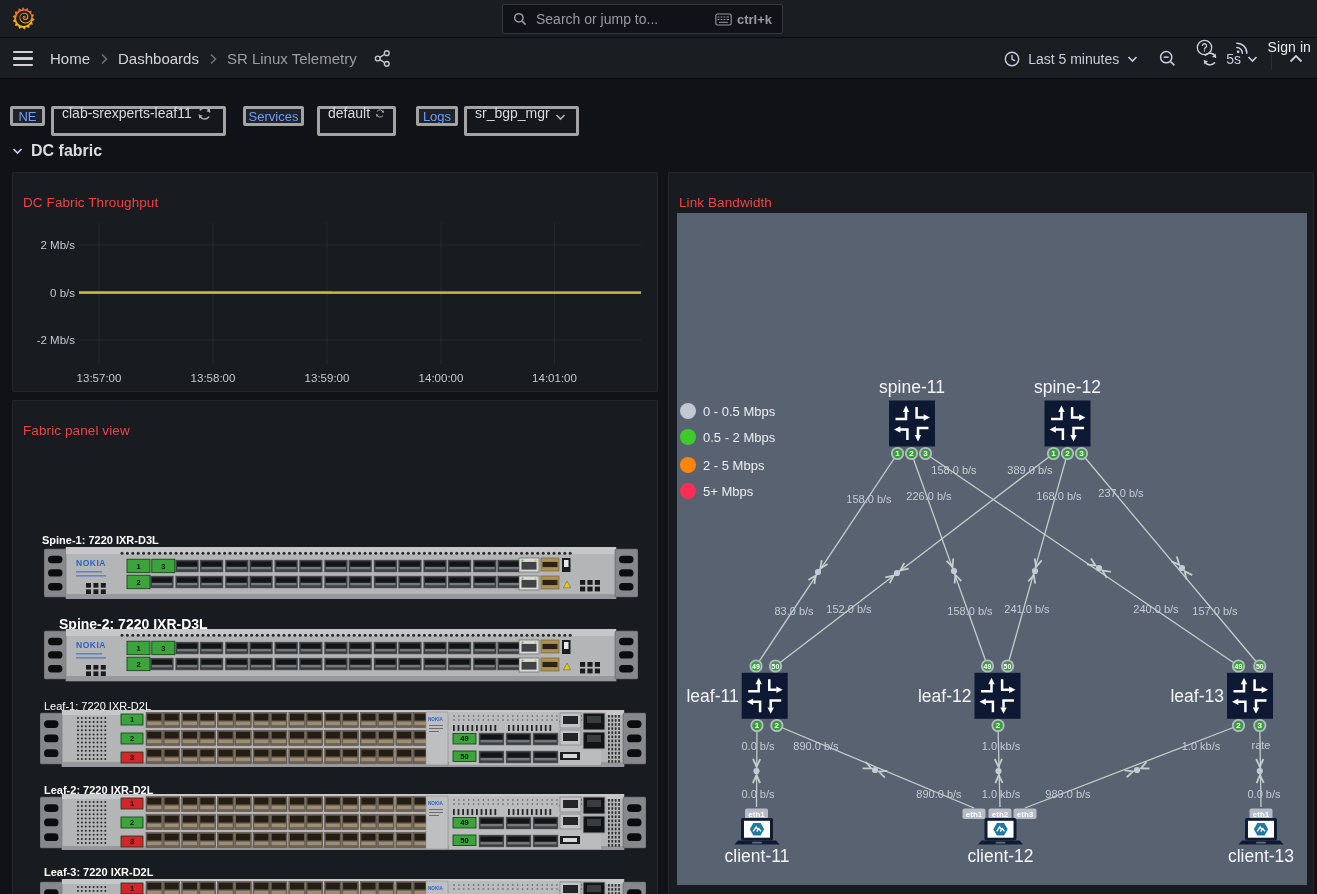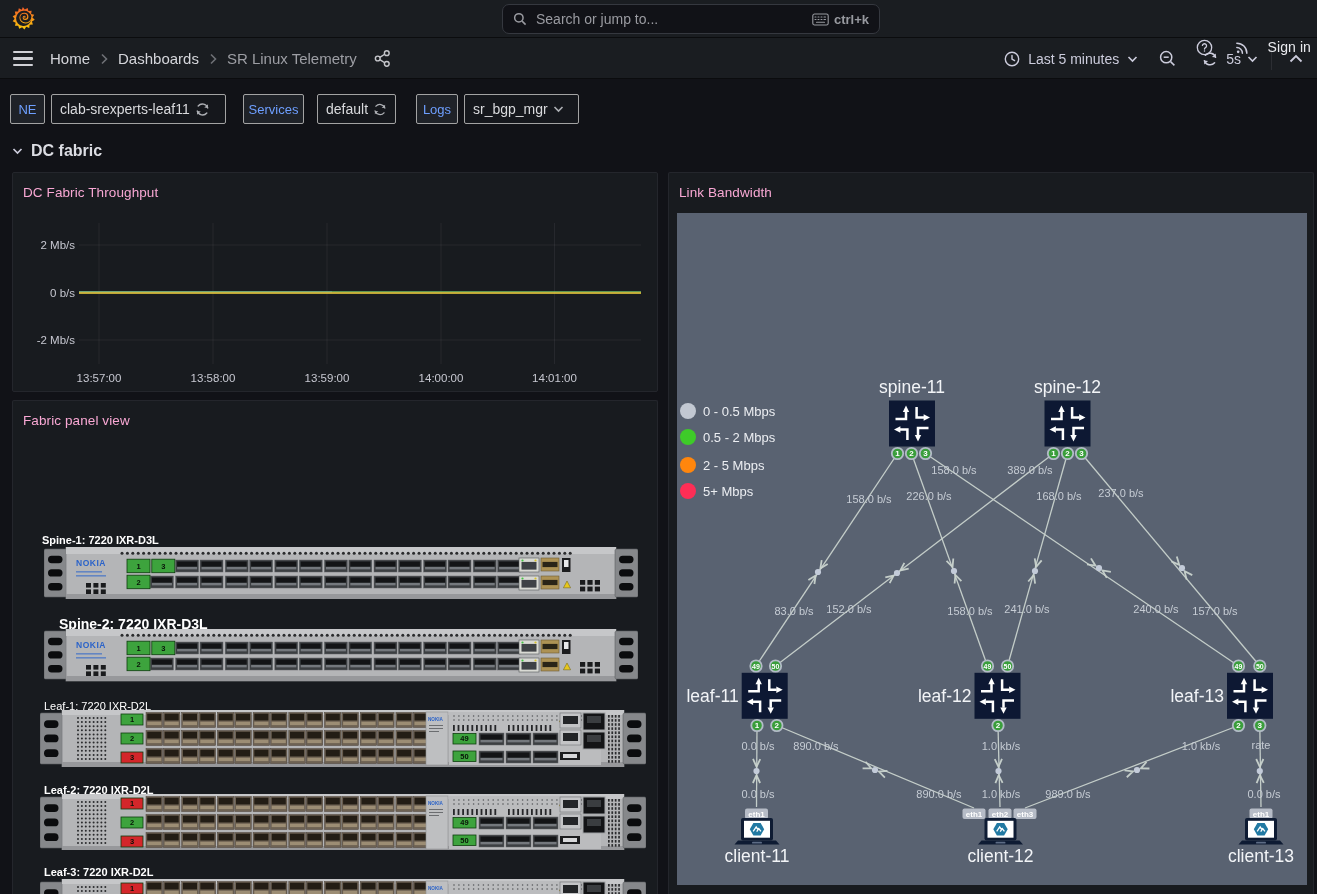--- a/index.html
+++ b/index.html
@@ -1,22 +1,22 @@
 <!DOCTYPE html>
 <html><head>
 <meta charset="utf-8">
 <style>
   * { margin:0; padding:0; box-sizing:border-box; }
   html,body { width:1317px; height:894px; overflow:hidden; background:#111217;
     font-family:"Liberation Sans", sans-serif; }
   .topbar { position:absolute; left:0; top:0; width:1317px; height:38px;
     background:#1a1d21; border-bottom:1px solid #0b0c0e; z-index:30; }
   .grafana-logo { position:absolute; left:11px; top:6px; width:25px; height:25px; }
-  .searchbox { position:absolute; left:502px; top:4px; width:378px; height:30px;
-    background:#111217; border:1px solid #35383f; border-radius:7px;
+  .searchbox { position:absolute; left:502px; top:4px; width:281px; height:30px;
+    background:#111217; border:1px solid #35383f; border-radius:2px;
     display:flex; align-items:center; padding:0 10px; color:#9a9ba1; }
   .searchbox .ph { font-size:14px; margin-left:9px; flex:1; }
   .searchbox .kbd-wrap { display:flex; align-items:center; gap:5px; color:#989aa0; }
   .searchbox .kbd-label { font-size:13px; font-weight:600; }
   .top-right { position:absolute; right:6px; top:0; height:38px; display:flex;
     align-items:center; gap:12px;margin-top:28px; }
   .signin { color:#e9eaee; font-size:14px; font-weight:500; letter-spacing:.1px; }
   .iconbtn { display:flex; align-items:center; justify-content:center; width:26px; height:26px; }
 
   .navbar { position:absolute; left:0; top:38px; width:1317px; height:41px;
@@ -32,34 +32,34 @@
   .nav-right { position:absolute; right:8px; top:0; height:41px; display:flex;
     align-items:center; color:#ccccdc; }
   .nav-right .timelabel { font-size:14px; font-weight:500; margin:0 8px 0 8px; }
   .nav-right .interval { font-size:14px; font-weight:500; margin:0 6px 0 8px; }
   .nav-right .grp { display:flex; align-items:center; }
   .nav-divider { width:1px; height:22px; background:#2c2e33; margin:0 11px 0 13px; }
 
   .canvas { position:absolute; left:0; top:79px; width:1317px; height:815px; background:#111217; }
 
   .varrow { position:absolute; left:0; top:15px; height:30px; }
-  .varchip { position:absolute; top:0; height:30px; border:1px solid #a3a3a3;
+  .varchip { position:absolute; top:12px; height:20px; border:3px solid #a3a3a3;
     border-radius:2px; display:flex; align-items:center; justify-content:center; }
   .varchip.lbl { background:#1f2228; color:#6e9fff; font-size:13px; font-weight:500; }
   .varchip.val { background:#15171c; color:#d9dadd; font-size:14px; justify-content:flex-start;
-    padding:12px 8px; }
+    padding:12px 8px;align-items:flex-end; }
   .varchip.val .vtext { white-space:nowrap; }
   .varchip.val svg { margin-left:5px; }
 
   .sectionrow { position:absolute; left:12px; top:61px; height:22px; display:flex; align-items:center; }
   .sectionrow .sec-title { color:#dcdde3; font-size:16px; font-weight:600; margin-left:8px; }
 
   .panel { position:absolute; background:#181b1f; border:1px solid #24262c; border-radius:2px; }
-  .panel .ptitle { position:absolute; left:10px; top:12px; font-size:13.5px; font-weight:500;
-    color:#f9a8d4; letter-spacing:.1px; }
+  .panel .ptitle { position:absolute; left:10px; top:22px; font-size:13.5px; font-weight:500;
+    color:#ef4444; letter-spacing:.1px; }
   #panel-throughput { left:12px; top:93px; width:646px; height:220px; }
   #panel-linkbw    { left:668px; top:93px; width:646px; height:801px; border-bottom:none; }
   #panel-frontpanel{ left:12px; top:321px; width:646px; height:573px; border-bottom:none; }
   .mapwrap { position:absolute; left:8px; top:40px; width:630px; height:672px; overflow:hidden; }
   .fp-body { position:absolute; left:0; top:0; width:644px; height:571px; overflow:hidden; }
   text { font-family:"Liberation Sans", sans-serif; }
 </style>
 </head>
 <body>
 

